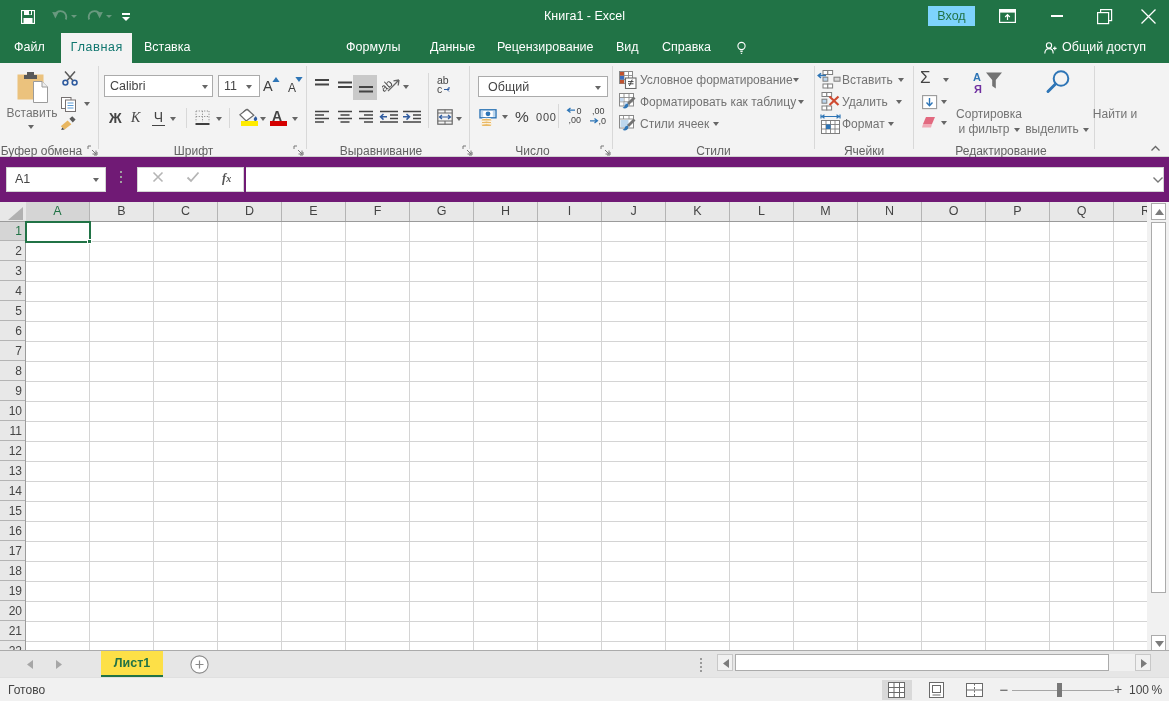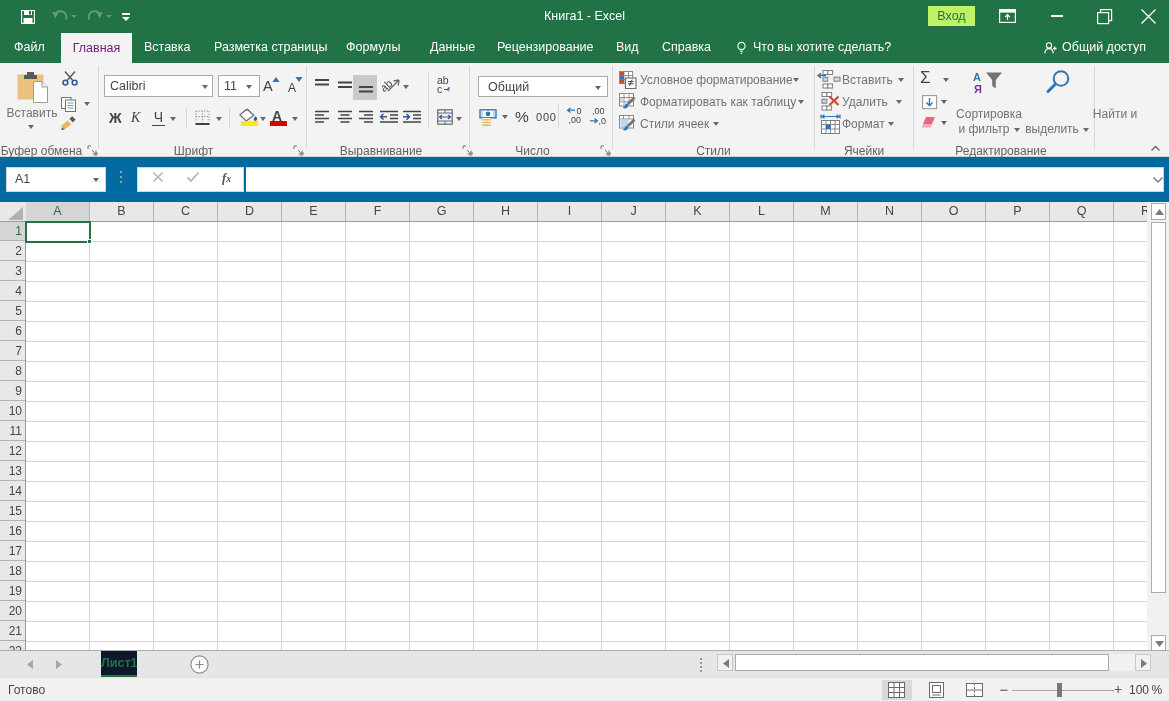--- a/index.html
+++ b/index.html
@@ -2,59 +2,59 @@
 <html><head><meta charset="utf-8">
 <style>
 * { margin:0; padding:0; box-sizing:border-box; }
 html,body { width:1169px; height:701px; overflow:hidden; font-family:"Liberation Sans",sans-serif; }
 body { position:relative; background:#fff; }
 .abs { position:absolute; }
 
 
 #titlebar { position:absolute; left:0; top:0; width:1169px; height:32px; background:#217346; }
 #title { position:absolute; left:0; right:0; top:0; height:32px; line-height:32px; text-align:center; color:#fff; font-size:12.5px; }
-#vhod { position:absolute; left:928px; top:6px; width:47px; height:20px; background:#bef264; color:#217346; font-size:12.5px; text-align:center; line-height:20px; }
+#vhod { position:absolute; left:928px; top:6px; width:47px; height:20px; background:#7dd3fc; color:#217346; font-size:12.5px; text-align:center; line-height:20px; }
 
 
 #tabs { position:absolute; left:0; top:32px; width:1169px; height:31px; background:#217346; }
 .tab { position:absolute; top:0; height:31px; line-height:31px; color:#fff; font-size:12.5px; }
-#tab-active { position:absolute; left:61px; top:1px; width:71px; height:30px; background:#f3f3f3; color:#701a75; text-align:center; line-height:30px; font-size:12.5px; }
+#tab-active { position:absolute; left:61px; top:1px; width:71px; height:30px; background:#f3f3f3; color:#0f766e; text-align:center; line-height:30px; font-size:12.5px;font-family:Liberation Mono, monospace; }
 
 
 #ribbon { position:absolute; left:0; top:63px; width:1169px; height:94px; background:#f3f3f3; border-bottom:1px solid #d2d2d2; }
 .gsep { position:absolute; top:3px; width:1px; height:83px; background:#d8d8d8; }
 .glabel { position:absolute; top:81px; font-size:12px; color:#626262; text-align:center; }
 .dlg { position:absolute; top:82px; width:11px; height:11px; }
 .rtext { font-size:12px; color:#737373; }
 .dd { display:inline-block; width:0; height:0; border-left:3.5px solid transparent; border-right:3.5px solid transparent; border-top:4px solid #666; vertical-align:middle; }
 .inputbox { position:absolute; background:#fff; border:1px solid #ababab;padding-left:40px; }
 
 
-#fbar { position:absolute; left:0; top:157px; width:1169px; height:45px; background:#0369a1; }
+#fbar { position:absolute; left:0; top:157px; width:1169px; height:45px; background:#701a75; }
 #namebox { position:absolute; left:6px; top:10px; width:100px; height:25px; background:#fff; border:1px solid #d4d4d4; }
 #fxbox { position:absolute; left:137px; top:10px; width:107px; height:25px; background:#fff; border:1px solid #d4d4d4; }
 #ffield { position:absolute; left:246px; top:10px; width:918px; height:25px; background:#fff; border:1px solid #d4d4d4; border-left:none; }
 
 
 #colhead { position:absolute; left:0; top:202px; width:1147px; height:20px; background:#e8e8e8; border-bottom:1px solid #9b9b9b; }
 .ch { position:absolute; top:0; width:64px; height:19px; line-height:19px; text-align:center; font-size:12.5px; color:#444; border-right:1px solid #b4b4b4; }
 #rowhead { position:absolute; left:0; top:222px; width:26px; height:429px; background:#e8e8e8; border-right:1px solid #9b9b9b; }
 .rh { position:absolute; left:0; width:25px; height:19px; line-height:19px; text-align:right; padding-right:3px; font-size:12px; color:#444; border-bottom:1px solid #b4b4b4; }
 #gridarea { position:absolute; left:26px; top:222px; width:1121px; height:429px; background:#fff;
   background-image:linear-gradient(to right,#d4d4d4 1px,transparent 1px),linear-gradient(to bottom,#d4d4d4 1px,transparent 1px);
   background-size:64px 100%,100% 20px; background-position:-1px 0,0 -1px; }
 #sel { position:absolute; left:25px; top:221px; width:66px; height:22px; border:2px solid #217346; background:#fff; }
 #handle { position:absolute; left:87px; top:239px; width:5px; height:5px; background:#217346; border:1px solid #fff; }
 
 
 #vscroll { position:absolute; left:1147px; top:202px; width:22px; height:449px; background:#f1f1f1; }
 
 
 #sheetbar { position:absolute; left:0; top:650px; width:1169px; height:27px; background:#e6e6e6; border-top:1px solid #ababab; }
-#sheettab { position:absolute; left:101px; top:0; width:36px; height:26px; background:#0f172a; border-bottom:2px solid #217346; color:#217346; font-weight:bold; font-size:12.5px; text-align:right; line-height:24px; }
+#sheettab { position:absolute; left:101px; top:0; width:62px; height:26px; background:#fde047; border-bottom:2px solid #217346; color:#217346; font-weight:bold; font-size:12.5px; text-align:center; line-height:24px; }
 
 
 #statusbar { position:absolute; left:0; top:677px; width:1169px; height:24px; background:#f1f1f1; border-top:1px solid #e0e0e0; }
 #ready { position:absolute; left:8px; top:0; height:24px; line-height:24px; font-size:12px; color:#444; }
 </style></head>
 <body>
 
 <div id="titlebar">
   <div id="title">Книга1  -  Excel</div>
 
@@ -96,31 +96,29 @@
 
   <svg class="abs" style="left:1140px;top:8px" width="17" height="17" viewBox="0 0 17 17">
     <path d="M1.5 1.5 L15.5 15.5 M15.5 1.5 L1.5 15.5" stroke="#fff" stroke-width="1.3"></path>
   </svg>
 </div>
 
 <div id="tabs">
   <span class="tab" style="left:14px">Файл</span>
   <div id="tab-active">Главная</div>
   <span class="tab" style="left:144px">Вставка</span>
-  <span class="tab" style="left:214px">Разметка страницы</span>
   <span class="tab" style="left:346px">Формулы</span>
   <span class="tab" style="left:430px">Данные</span>
   <span class="tab" style="left:497px">Рецензирование</span>
   <span class="tab" style="left:616px">Вид</span>
   <span class="tab" style="left:662px">Справка</span>
   <svg class="abs" style="left:735px;top:9px" width="13" height="14" viewBox="0 0 13 14">
     <circle cx="6.5" cy="5" r="3.6" fill="none" stroke="#fff" stroke-width="1.1"></circle>
     <path d="M5 8.8 L8 8.8 M5.3 10.6 L7.7 10.6 M5.8 12.4 L7.2 12.4" stroke="#fff" stroke-width="1"></path>
   </svg>
-  <span class="tab" style="left:753px">Что вы хотите сделать?</span>
   <svg class="abs" style="left:1044px;top:10px" width="13" height="12" viewBox="0 0 13 12">
     <circle cx="5" cy="3.4" r="2.6" fill="none" stroke="#fff" stroke-width="1.1"></circle>
     <path d="M0.8 11.5 C0.8 8.3 2.6 6.6 5 6.6 C7.4 6.6 9.2 8.3 9.2 11.5" fill="none" stroke="#fff" stroke-width="1.1"></path>
     <path d="M10.8 4.6 L10.8 8.2 M9 6.4 L12.6 6.4" stroke="#fff" stroke-width="1.1"></path>
   </svg>
   <span class="tab" style="left:1062px">Общий доступ</span>
 </div>
 
 <div id="ribbon">
   <div class="gsep" style="left:98px"></div>

